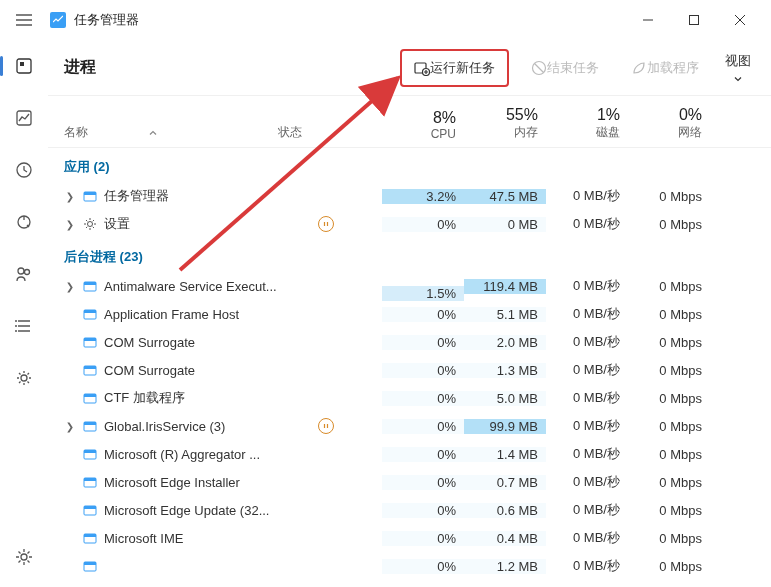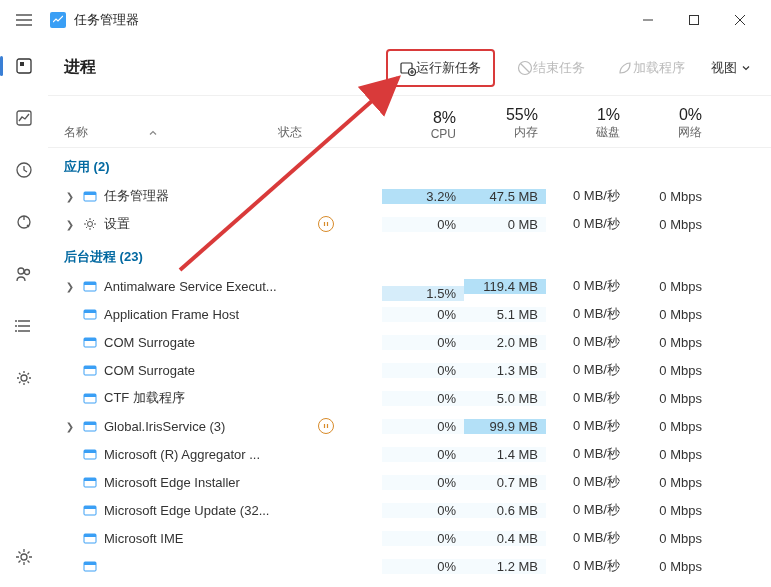--- a/index.html
+++ b/index.html
@@ -23,21 +23,21 @@
 
 .main { position: absolute; left: 48px; right: 0; top: 40px; bottom: 0; display: flex; flex-direction: column; }
 
 
 .toolbar { height: 56px; display: flex; align-items: center; padding: 0 16px 0 16px; border-bottom: 1px solid #f0f0f0; }
 .page-title { font-size: 16px; font-weight: 600; color: #222; }
 .toolbar-actions { margin-left: auto; display: flex; align-items: center; gap: 12px; }
 .tb-btn { display: flex; align-items: center; gap: 0; padding: 6px 10px; border-radius: 4px; cursor: pointer; color: #666; font-size: 13px; }
 .tb-btn.highlight { border: 2px solid #d93a3a; padding: 8px 12px; color: #333; }
 .tb-btn.disabled { color: #bbb; cursor: default; }
-.view-btn { display: flex; align-items: center; gap: 4px; color: #333; cursor: pointer; font-size: 13px; padding: 6px 4px; }
+.view-btn { display: flex; align-items: center; gap: 4px; color: #333; cursor: pointer; font-size: 13px; padding: 6px 4px; flex-direction: column; }
 
 
 .colhead { height: 52px; display: flex; align-items: flex-end; padding: 0 16px 6px 16px; border-bottom: 1px solid #f0f0f0; font-size: 12px; color: #666; }
 .col-name { width: 214px; display: flex; align-items: center; }
 .col-status { width: 104px; }
 .col-metric { width: 82px; text-align: right; display: flex; flex-direction: column; align-items: flex-end; padding-right: 8px; }
 .col-metric .pct { font-size: 16px; color: #222; }
 .col-metric .lbl { font-size: 12px; color: #666; }
 .sort-chev { color: #888; margin-left: 60px; }
 

